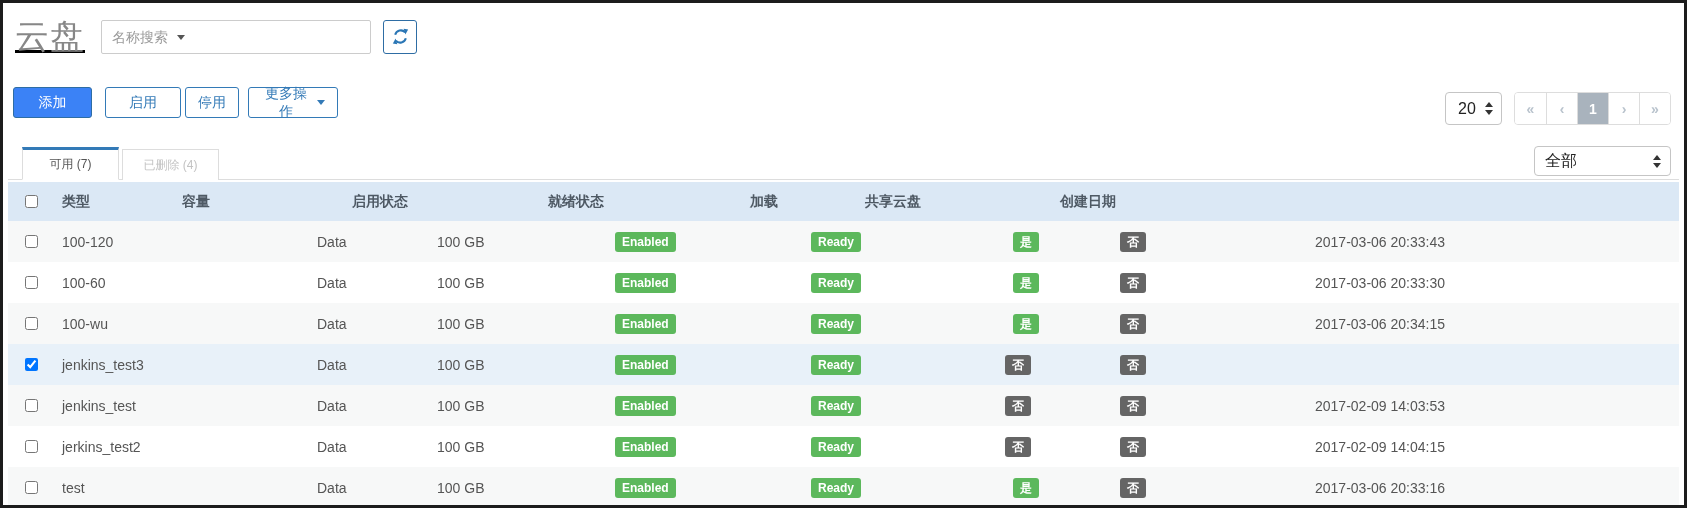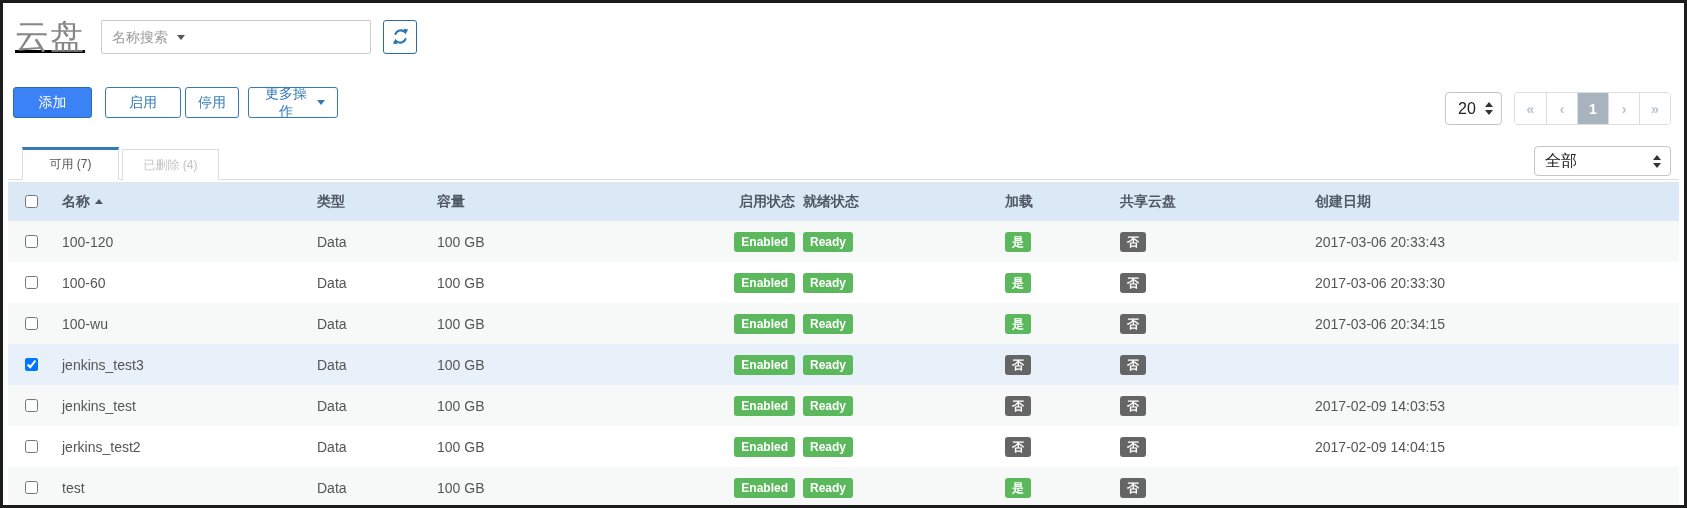--- a/index.html
+++ b/index.html
@@ -80,36 +80,36 @@
   .table { margin-top: 2px; }
   .trow { display: flex; align-items: center; height: 41px; font-size: 14px; color: #555; }
   .thead { background: #dbe8f5; height: 39px; color: #4e5964; font-weight: bold; }
   .tbody .trow:nth-child(odd) { background: #f7f8f8; }
   .tbody .trow.selected { background: #e8f1f9; }
   .cell { padding-left: 8px; overflow: hidden; white-space: nowrap; }
   .col-check { flex: 0 0 46px; display: flex; justify-content: center; padding-left: 0; }
   .col-name { flex: 0 0 255px; }
   .col-type { flex: 0 0 120px; }
   .col-capacity { flex: 0 0 170px; }
-  .col-enable { flex: 0 0 196px; text-align: right; }
+  .col-enable { flex: 0 0 196px; }
   .col-ready { flex: 0 0 202px; }
   .col-attach { flex: 0 0 115px; }
   .col-shared { flex: 0 0 195px; }
   .col-created { flex: 1 1 auto; }
   .sort-caret {
     display: inline-block; width: 0; height: 0; margin-left: 5px;
     border-left: 4px solid transparent; border-right: 4px solid transparent;
     border-bottom: 5px solid #4e5964; vertical-align: middle;
   }
   .chk { width: 13px; height: 13px; cursor: pointer; }
   .badge {
     display: inline-block; color: #fff; font-size: 12px; font-weight: bold;
     padding: 4px 7px; border-radius: 3px; line-height: 1;
   }
-  .badge-green { background: #5cb85c; }
+  .badge-green { background: #5cb85c; margin-left: 8px; }
   .badge-dark { background: #656565; }
 </style>
 </head>
 <body>
 
 <div class="app">
 
   <div class="topbar">
     <div class="page-title">云盘</div>
     <div class="search-wrap">
@@ -167,23 +167,20 @@
           </span>
       </div>
     </div>
   </div>
 
   <div class="table">
     <div class="trow thead">
       <div class="cell col-check">
         <input type="checkbox" class="chk" style="">
       </div>
-      <div class="cell col-name">
-        <span>名称</span><span class="sort-caret"></span>
-      </div>
       <div class="cell col-type">类型</div>
       <div class="cell col-capacity">容量</div>
       <div class="cell col-enable">启用状态</div>
       <div class="cell col-ready">就绪状态</div>
       <div class="cell col-attach">加载</div>
       <div class="cell col-shared">共享云盘</div>
       <div class="cell col-created">创建日期</div>
     </div>
 
     <div class="tbody">
@@ -275,17 +272,18 @@
         <div class="cell col-check">
             <input type="checkbox" class="chk" style="">
           </div>
         <div class="cell col-name">test</div>
         <div class="cell col-type">Data</div>
         <div class="cell col-capacity">100 GB</div>
         <div class="cell col-enable"><span class="badge badge-green">Enabled</span></div>
         <div class="cell col-ready"><span class="badge badge-green">Ready</span></div>
         <div class="cell col-attach"><span class="badge badge-green">是</span></div>
         <div class="cell col-shared"><span class="badge badge-dark">否</span></div>
+        <div class="cell col-created">2017-03-06 20:33:16</div>
       </div>
 
     </div>
   </div>
 </div>
 
 </body></html>

